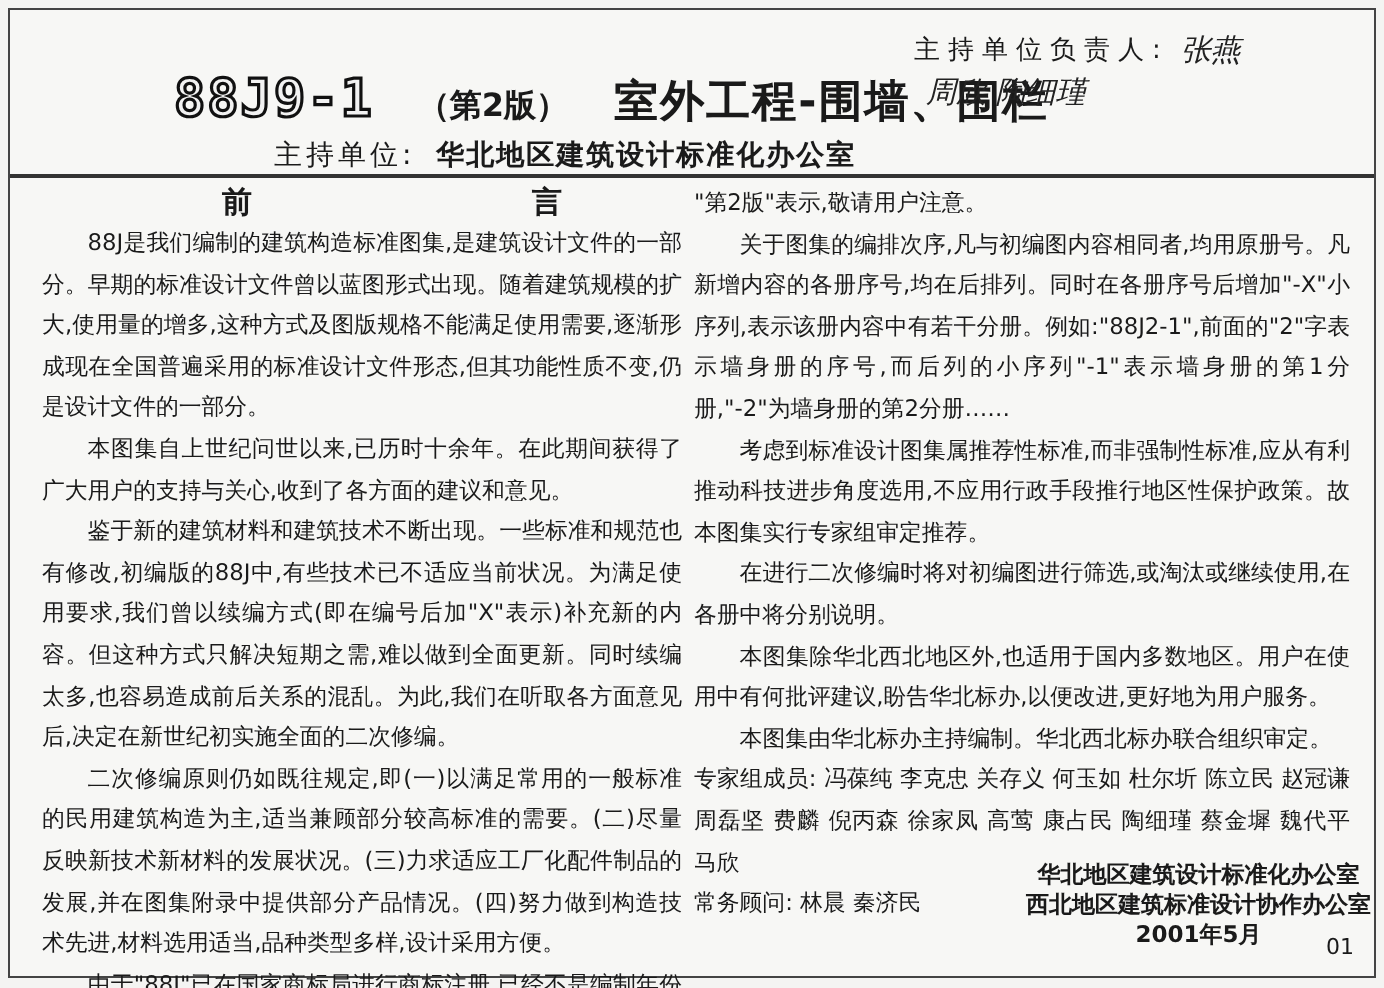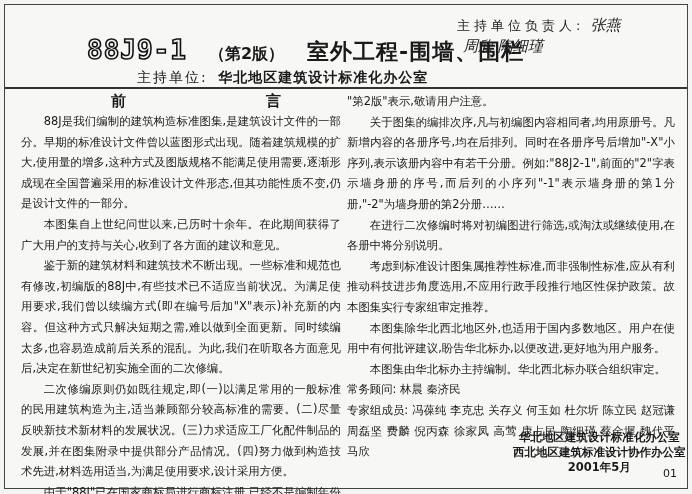--- a/index.html
+++ b/index.html
@@ -88,38 +88,38 @@
   </div>
 
   <div class="col col-left">
     <div class="preface-title">
       <span>前</span>
       <span>言</span>
     </div>
     <p>88J是我们编制的建筑构造标准图集,是建筑设计文件的一部分。早期的标准设计文件曾以蓝图形式出现。随着建筑规模的扩大,使用量的增多,这种方式及图版规格不能满足使用需要,逐渐形成现在全国普遍采用的标准设计文件形态,但其功能性质不变,仍是设计文件的一部分。</p>
     <p>本图集自上世纪问世以来,已历时十余年。在此期间获得了广大用户的支持与关心,收到了各方面的建议和意见。</p>
     <p>鉴于新的建筑材料和建筑技术不断出现。一些标准和规范也有修改,初编版的88J中,有些技术已不适应当前状况。为满足使用要求,我们曾以续编方式(即在编号后加"X"表示)补充新的内容。但这种方式只解决短期之需,难以做到全面更新。同时续编太多,也容易造成前后关系的混乱。为此,我们在听取各方面意见后,决定在新世纪初实施全面的二次修编。</p>
-    <p>二次修编原则仍如既往规定,即(一)以满足常用的一般标准的民用建筑构造为主,适当兼顾部分较高标准的需要。(二)尽量反映新技术新材料的发展状况。(三)力求适应工厂化配件制品的发展,并在图集附录中提供部分产品情况。(四)努力做到构造技术先进,材料选用适当,为满足使用要求,设计采用方便。</p>
+    <p>二次修编原则仍如既往规定,即(一)以满足常用的一般标准的民用建筑构造为主,适当兼顾部分较高标准的需要。(二)尽量反映新技术新材料的发展状况。(三)力求适应工厂化配件制品的发展,并在图集附录中提供部分产品情况。(四)努力做到构造技术先进,材料选用适当,品种类型多样,设计采用方便。</p>
     <p>由于"88J"已在国家商标局进行商标注册,已经不是编制年份的含义。故二次修编仍沿用"88J"的名称,为便于区别,在封面上以</p>
   </div>
 
   <div class="col col-right">
     <p class="noindent">"第2版"表示,敬请用户注意。</p>
     <p>关于图集的编排次序,凡与初编图内容相同者,均用原册号。凡新增内容的各册序号,均在后排列。同时在各册序号后增加"-X"小序列,表示该册内容中有若干分册。例如:"88J2-1",前面的"2"字表示墙身册的序号,而后列的小序列"-1"表示墙身册的第1分册,"-2"为墙身册的第2分册……</p>
+    <p>考虑到标准设计图集属推荐性标准,而非强制性标准,应从有利推动科技进步角度选用,不应用行政手段推行地区性保护政策。故本图集实行专家组审定推荐。</p>
     <p>在进行二次修编时将对初编图进行筛选,或淘汰或继续使用,在各册中将分别说明。</p>
-    <p>考虑到标准设计图集属推荐性标准,而非强制性标准,应从有利推动科技进步角度选用,不应用行政手段推行地区性保护政策。故本图集实行专家组审定推荐。</p>
     <p>本图集除华北西北地区外,也适用于国内多数地区。用户在使用中有何批评建议,盼告华北标办,以便改进,更好地为用户服务。</p>
     <p>本图集由华北标办主持编制。华北西北标办联合组织审定。</p>
     <p class="experts">
+      <span>专家组成员:</span>
+      <span>冯葆纯  李克忠  关存义  何玉如  杜尔圻  陈立民  赵冠谦  周磊坚  费麟  倪丙森  徐家凤  高莺  康占民  陶细瑾  蔡金墀  魏代平  马欣</span>
+    </p>
+    <p class="experts">
       <span>常务顾问:</span>
       <span>林晨  秦济民</span>
-    </p>
-    <p class="experts">
-      <span>专家组成员:</span>
-      <span>冯葆纯  李克忠  关存义  何玉如  杜尔圻  陈立民  赵冠谦  周磊坚  费麟  倪丙森  徐家凤  高莺  康占民  陶细瑾  蔡金墀  魏代平  马欣</span>
     </p>
   </div>
 
   <div class="sign-block">
     <div>华北地区建筑设计标准化办公室</div>
     <div>西北地区建筑标准设计协作办公室</div>
     <div>2001年5月</div>
   </div>
 
   <div class="page-num">01</div>

